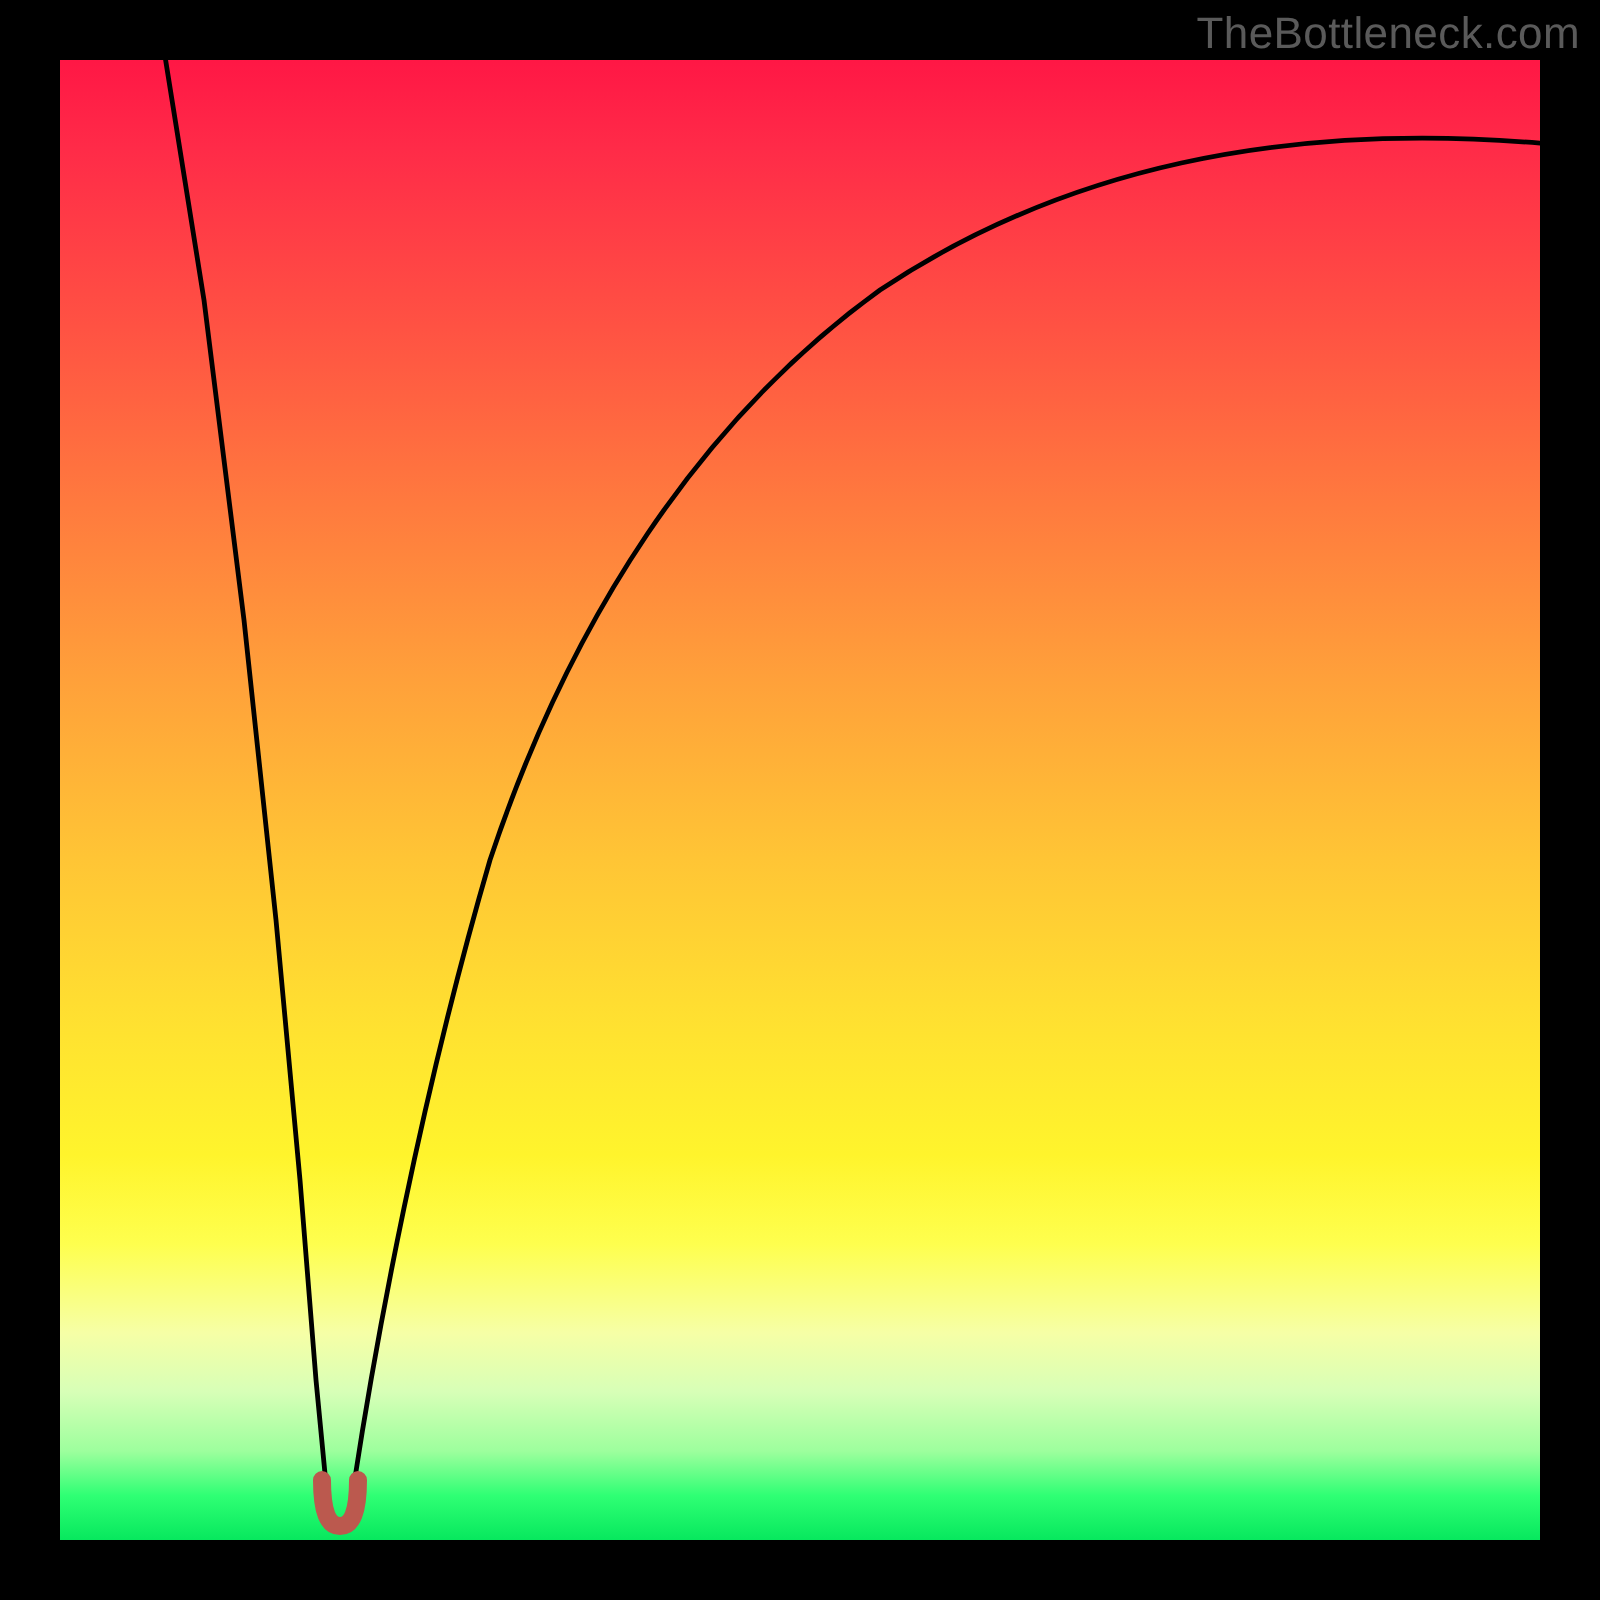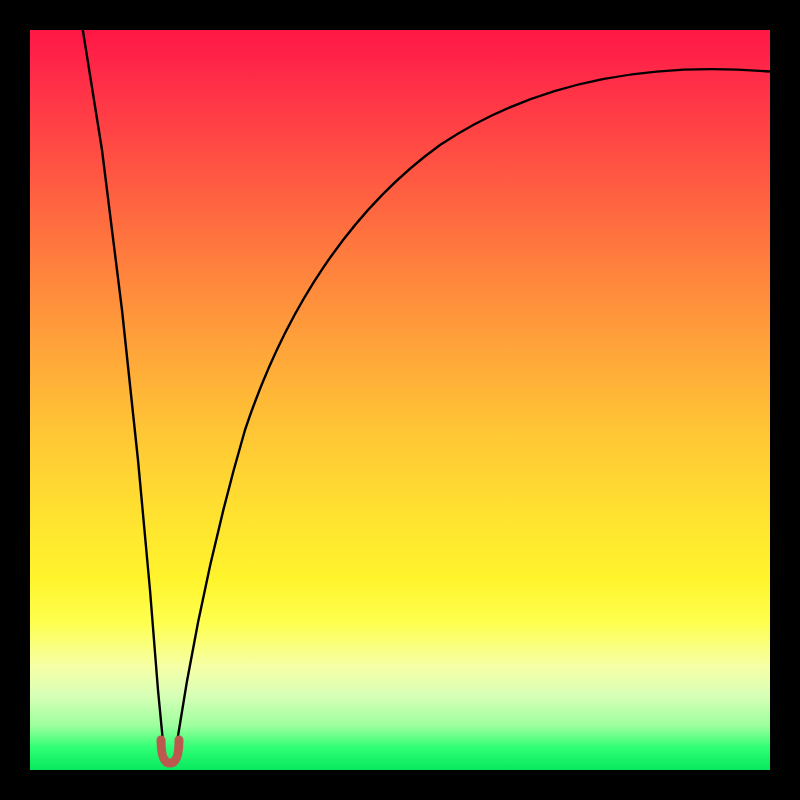--- a/index.html
+++ b/index.html
@@ -60,20 +60,21 @@
     position: absolute;
     inset: 0;
     width: 100%;
     height: 100%;
   }
 </style>
 </head>
 <body>
 
 <div class="outer">
+  <div class="watermark">TheBottleneck.com</div>
 
   <div class="plot-area">
     <div class="gradient"></div>
 
     <svg class="curves" viewBox="0 0 740 740" preserveAspectRatio="none">
 
       <path d="M 52 -5
                L 72 120
                L 92 280
                L 108 430

